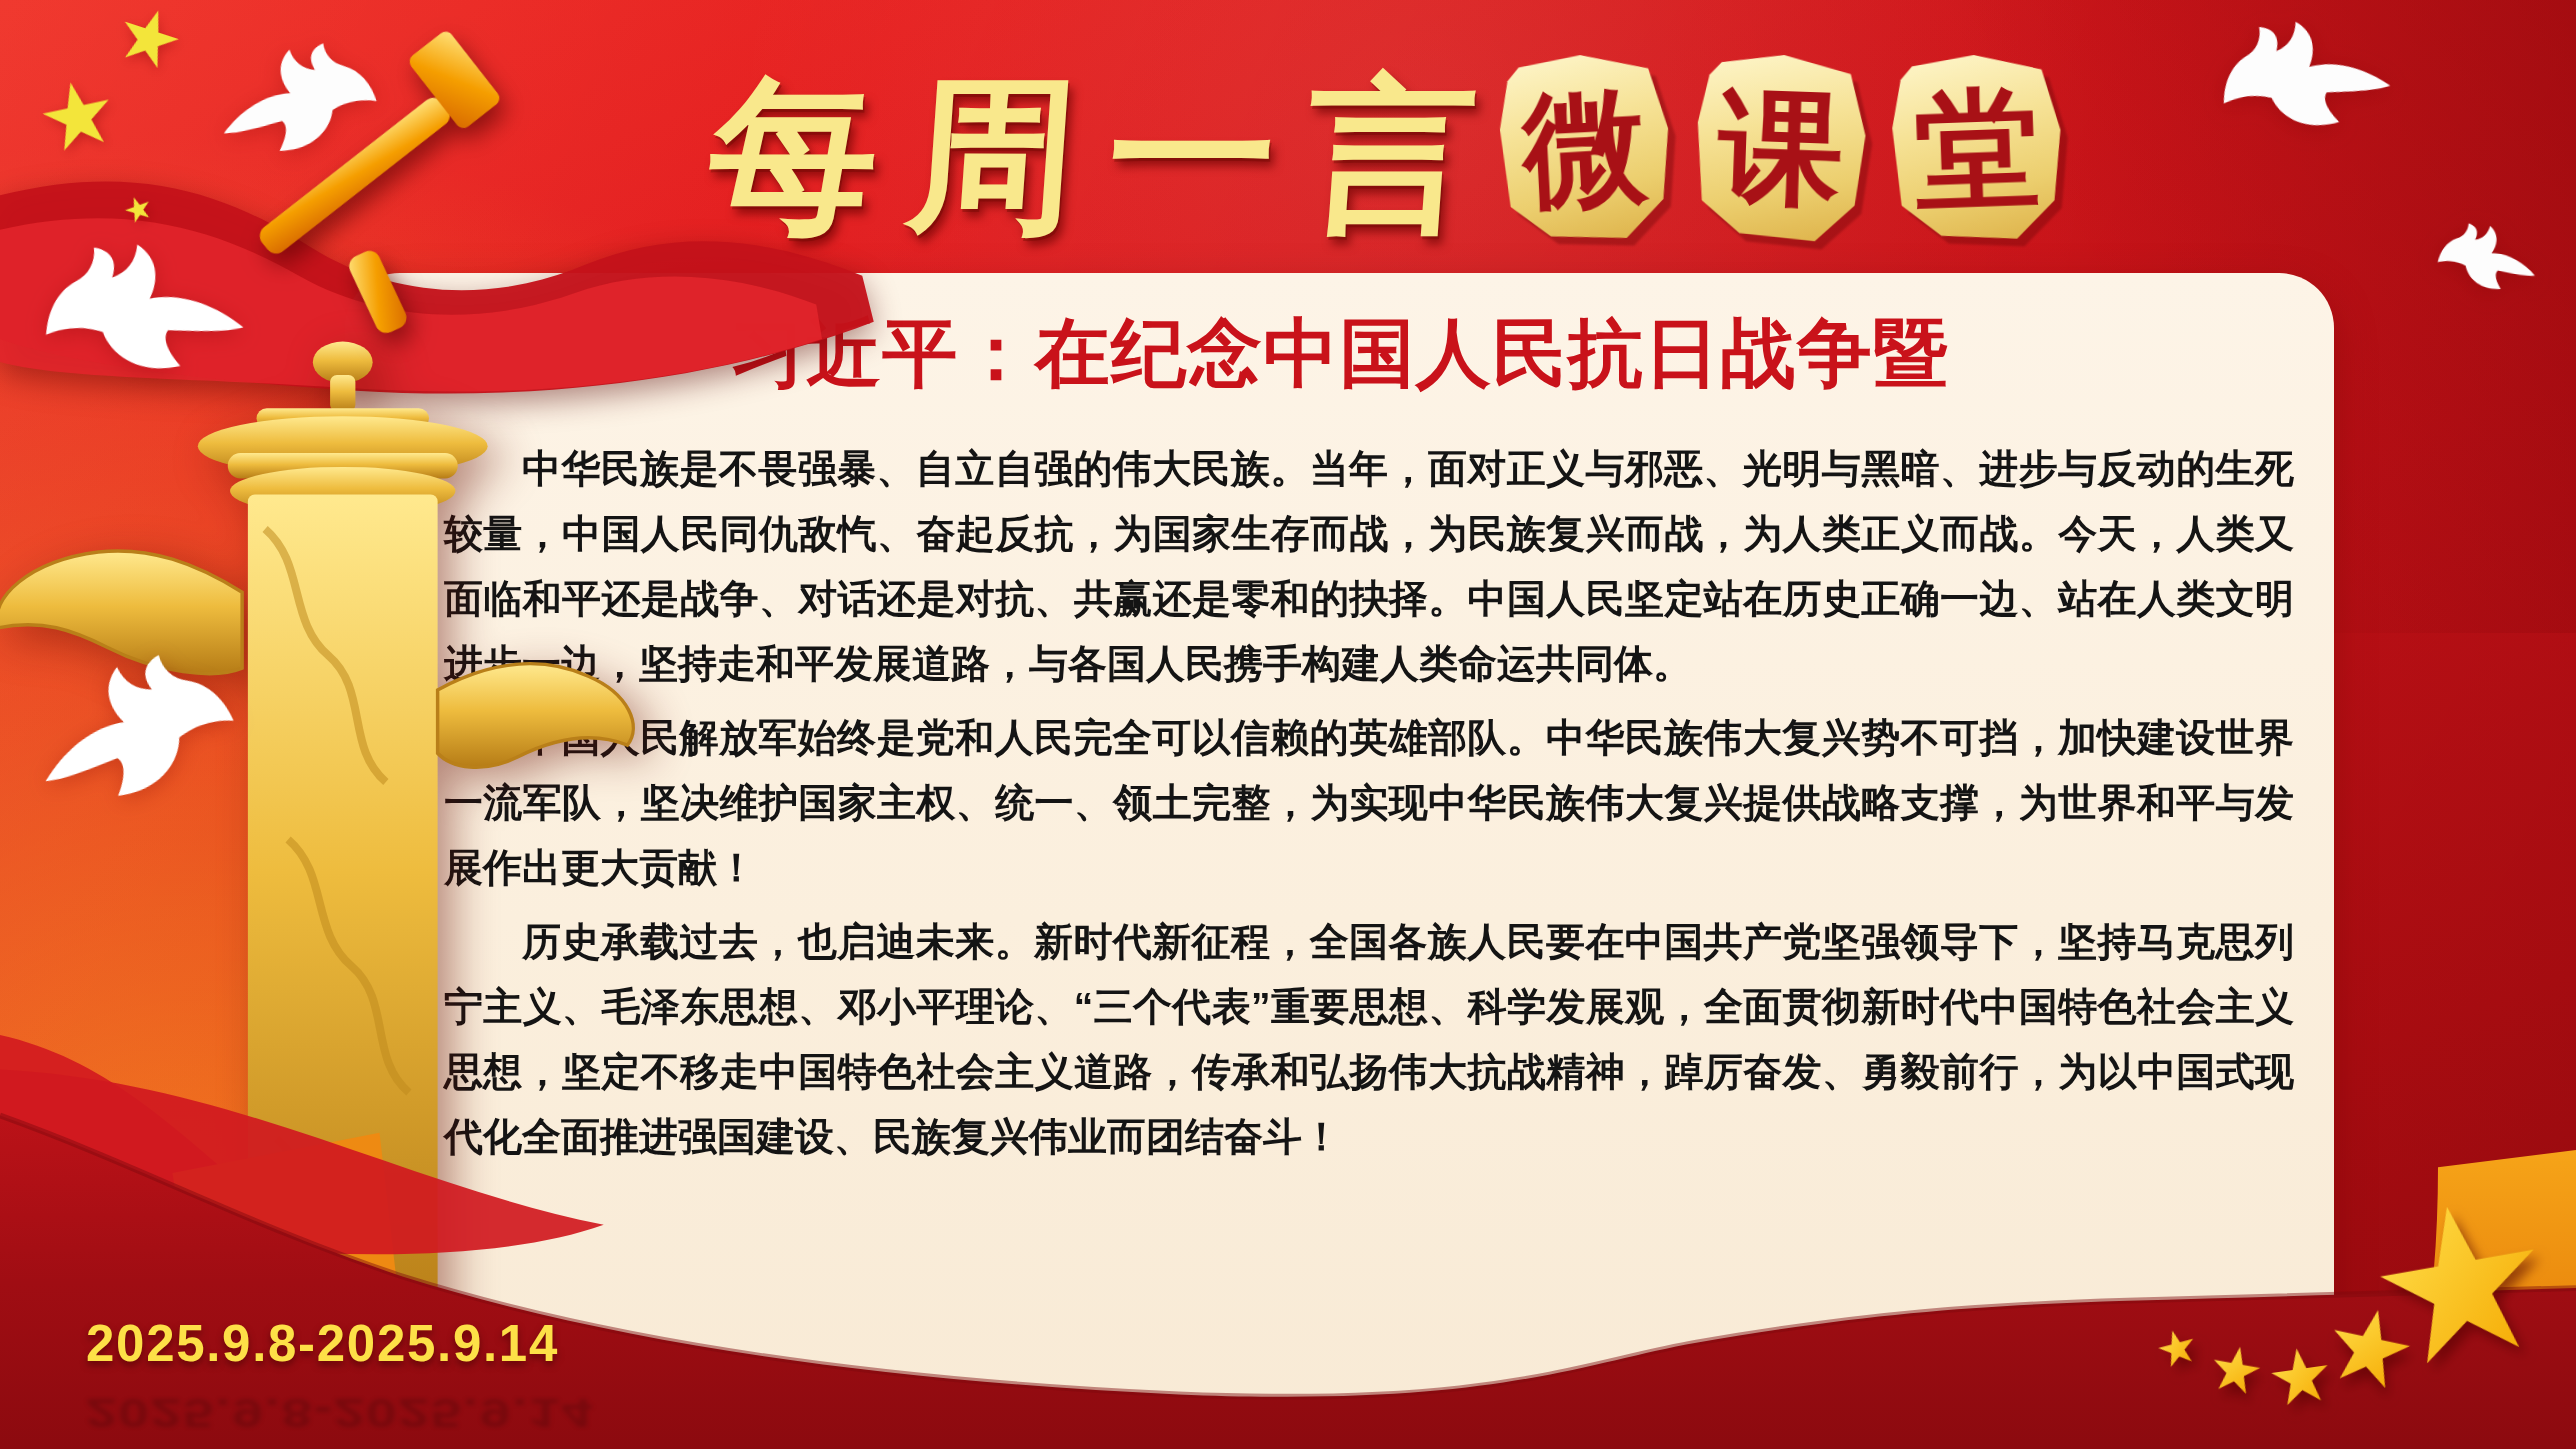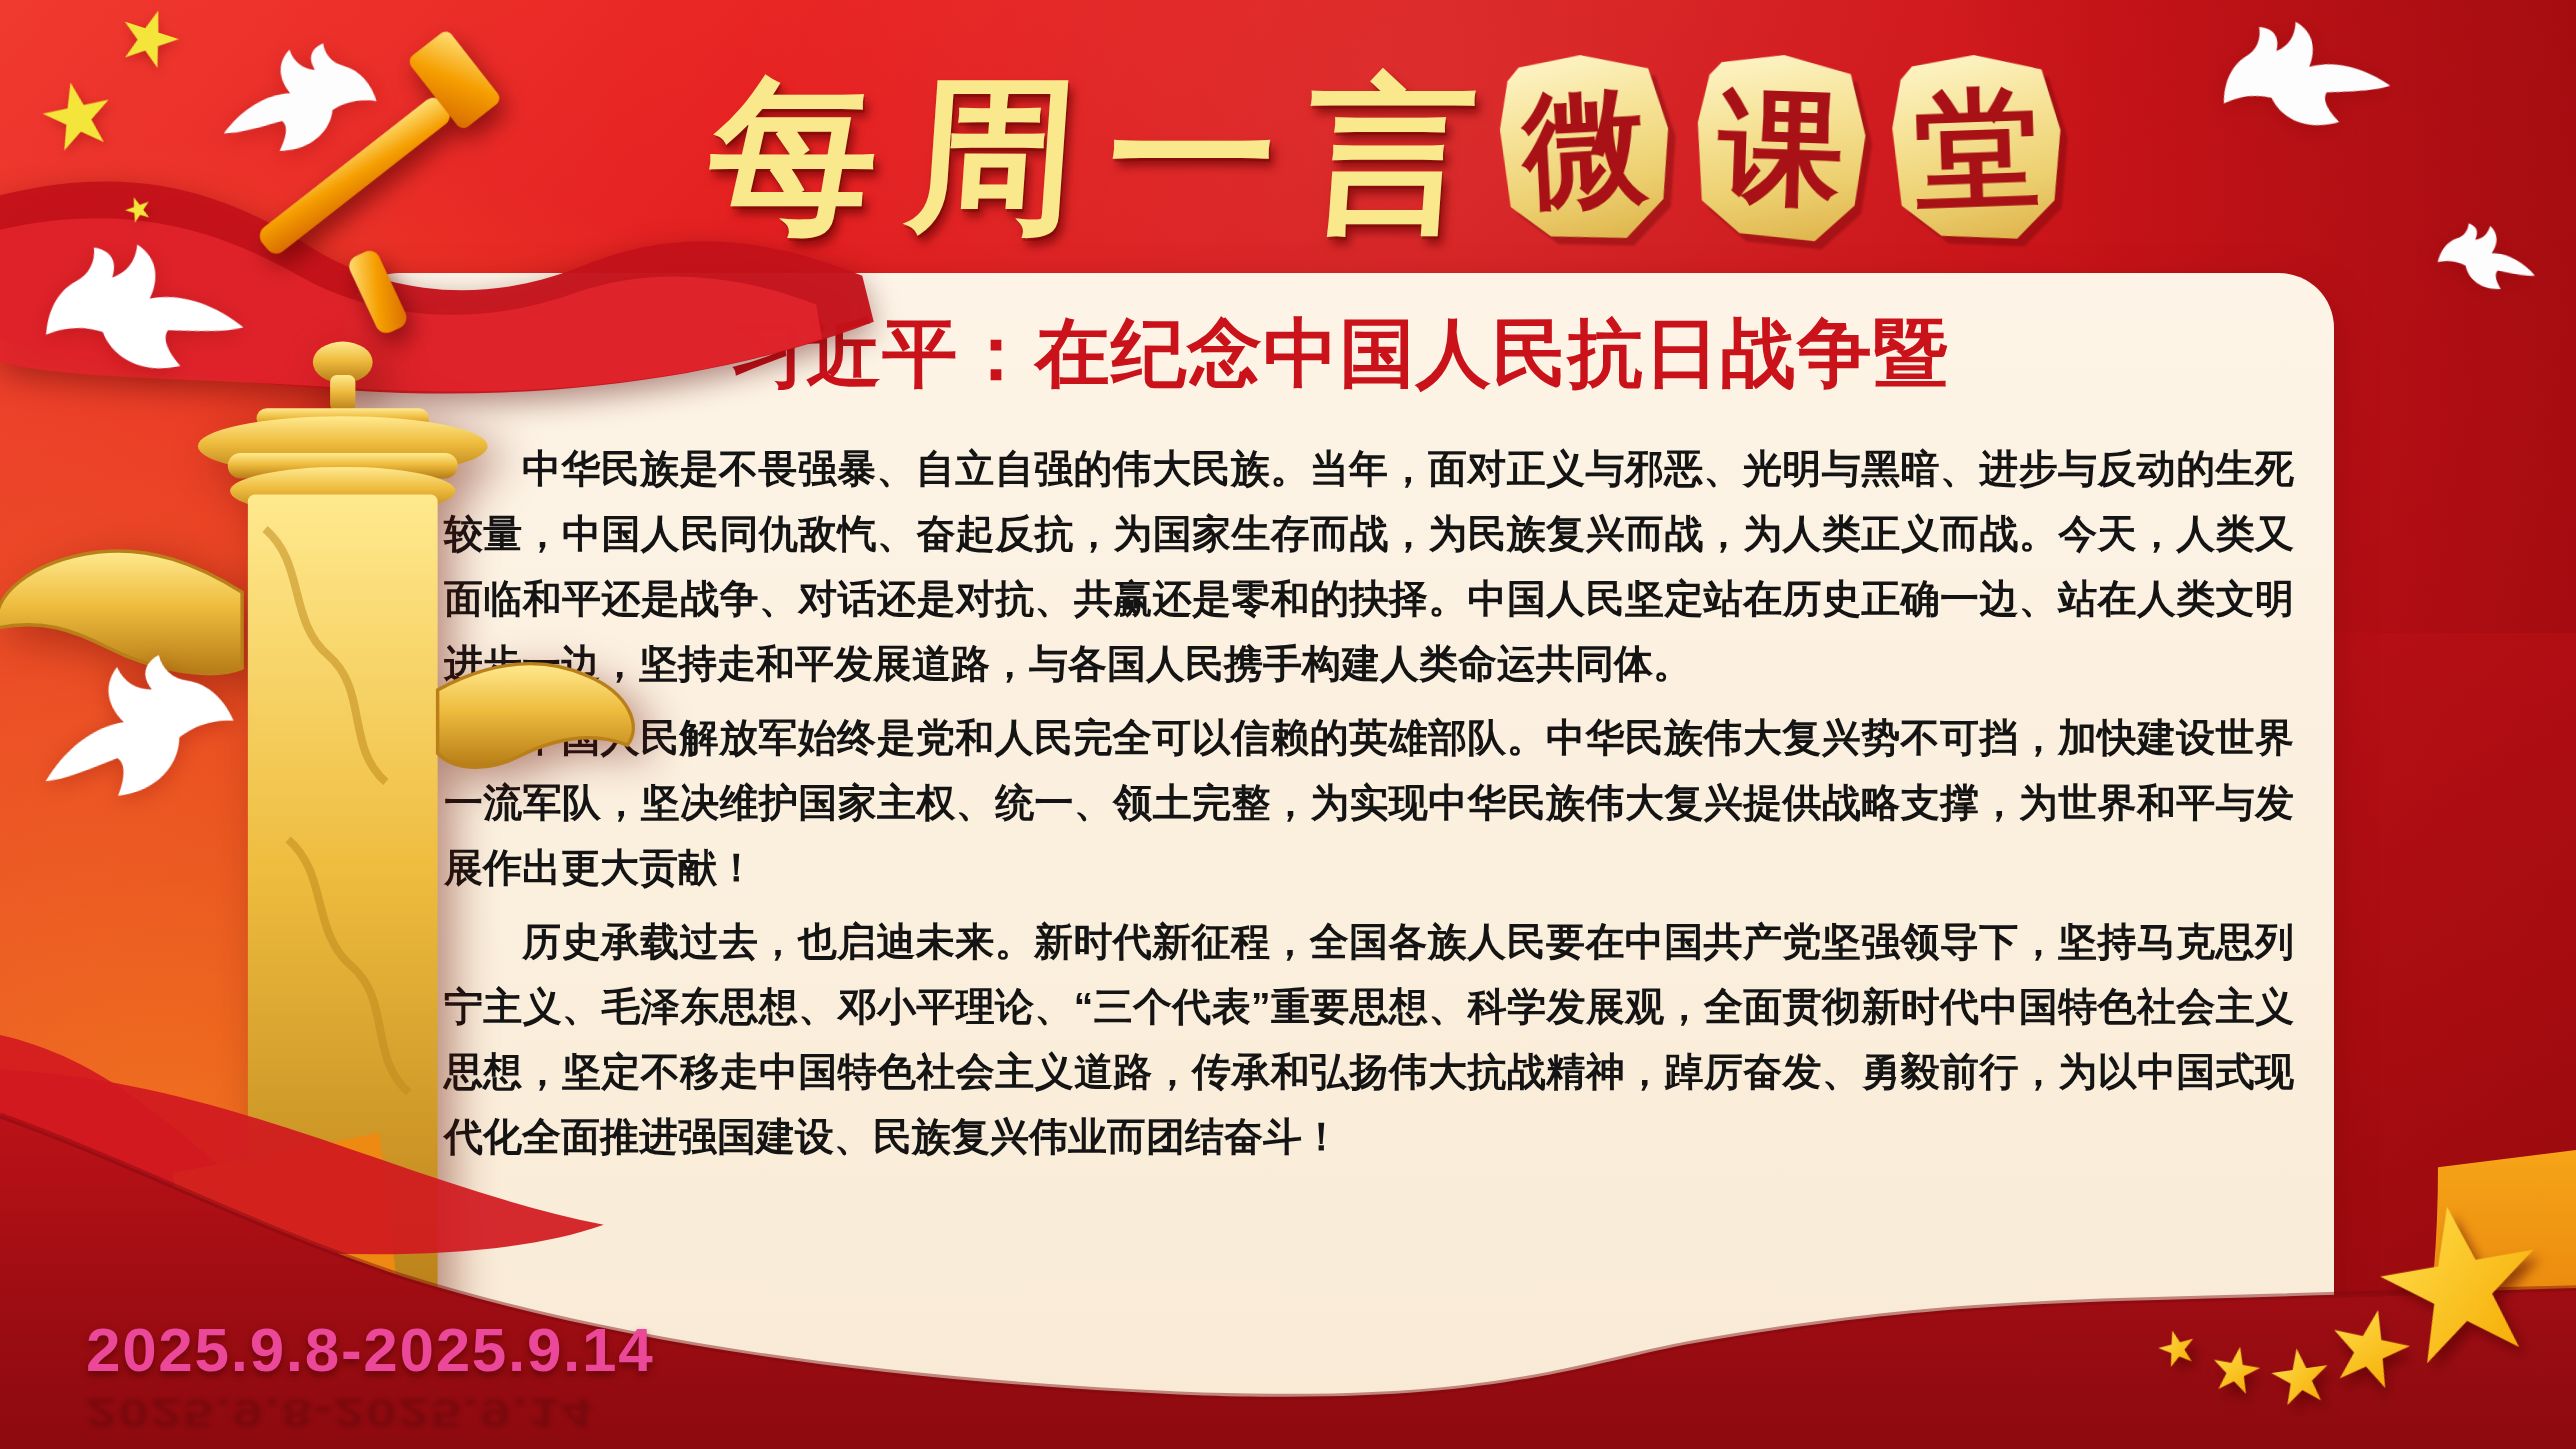--- a/index.html
+++ b/index.html
@@ -58,21 +58,21 @@
     background:linear-gradient(168deg,#fdf4c6 4%,#f6e296 38%,#eccf6f 70%,#ddb148 100%);
     clip-path:polygon(13% 5%,50% 0%,90% 9%,100% 42%,95% 80%,72% 100%,27% 97%,4% 80%,0% 38%,6% 12%);
   }
   .stamp:nth-child(1){transform:rotate(-3deg);}
   .stamp:nth-child(2){transform:rotate(2deg);}
   .stamp:nth-child(3){transform:rotate(-2deg);}
   .stamp-char{font-size:124px;font-weight:900;color:#a81116;line-height:1;}
   
   .date{
     position:absolute;left:86px;top:1314px;
-    font-size:62px;font-weight:900;letter-spacing:1.7px;color:#ec4899;
+    font-size:51px;font-weight:900;letter-spacing:1.7px;color:#fde047;
     text-shadow:0 4px 7px rgba(60,0,0,.55);white-space:nowrap;
   }
   .date-reflection{
     position:absolute;left:86px;top:1381px;
     font-size:55px;font-weight:900;letter-spacing:1.7px;color:#3c0406;
     transform:scaleY(-.75);opacity:.28;filter:blur(2.9px);white-space:nowrap;
   }
   
   .dec{position:absolute;}
   .dove{filter:drop-shadow(0 4.6px 10.4px rgba(120,0,0,.28));}

